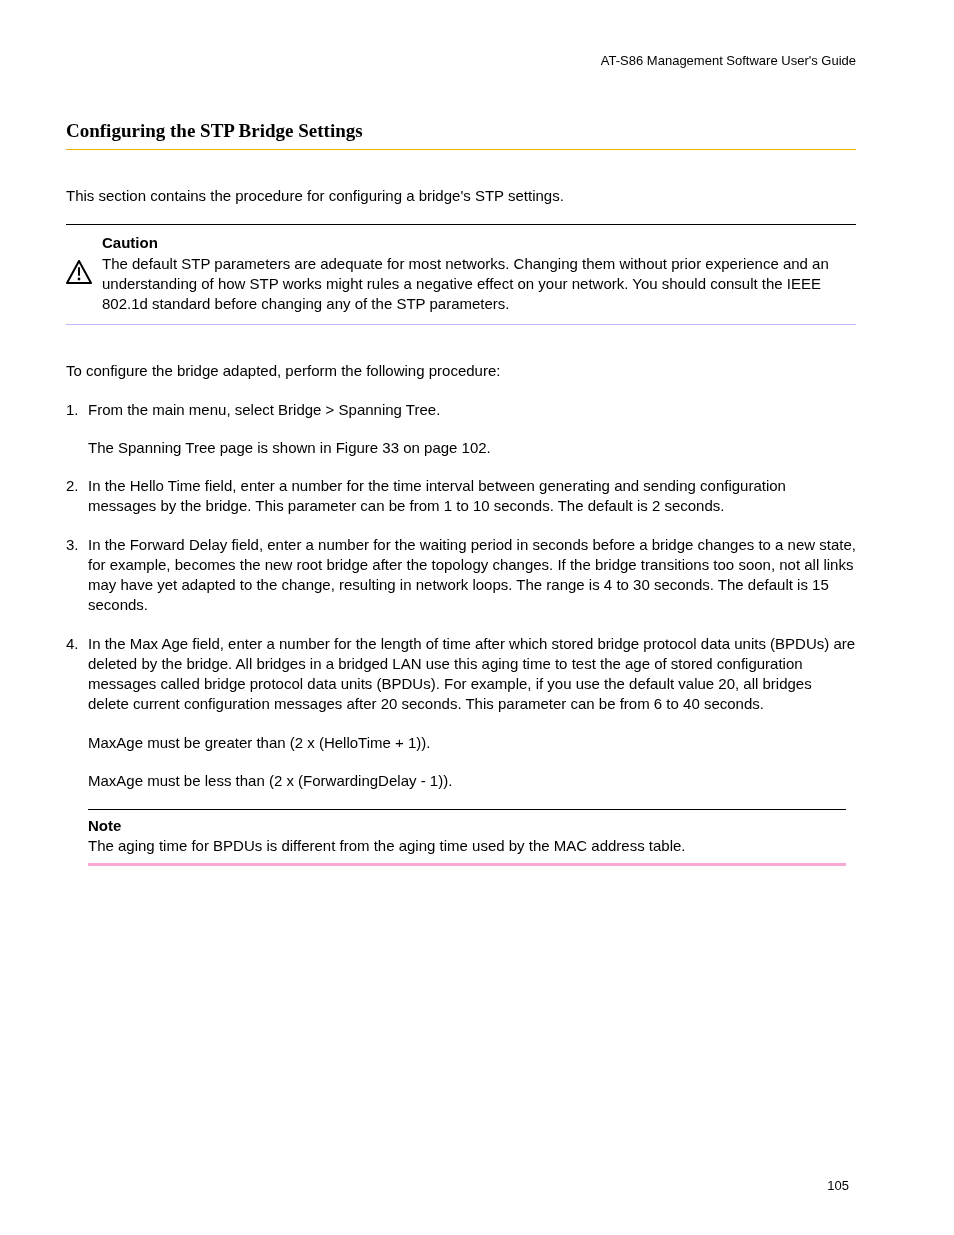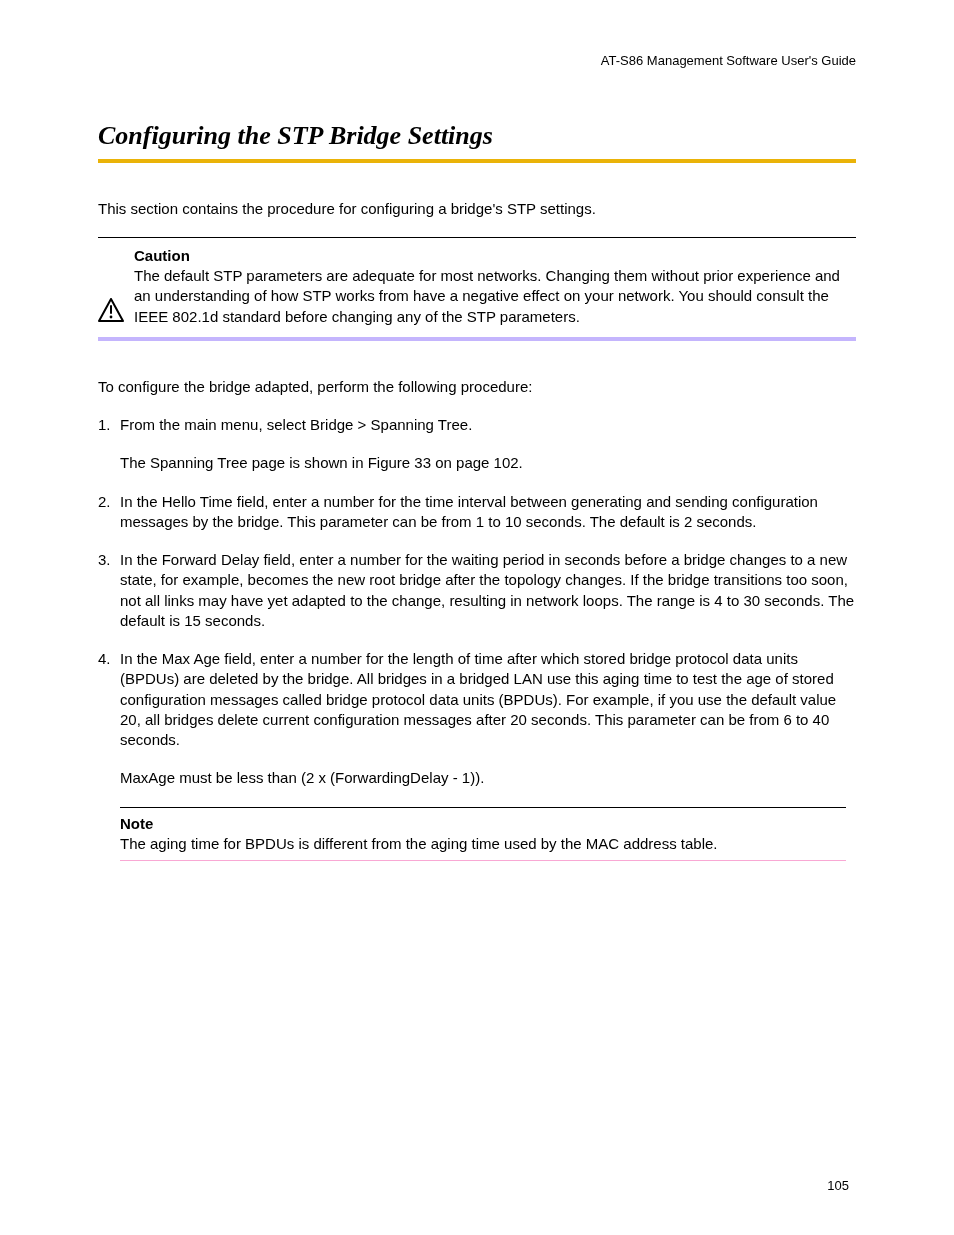--- a/index.html
+++ b/index.html
@@ -9,48 +9,47 @@
     font-family: Arial, Helvetica, sans-serif;
     color: #000000;
     font-size: 15px;
     line-height: 1.35;
   }
   .page {
     width: 954px;
     height: 1235px;
     position: relative;
     box-sizing: border-box;
-    padding: 52px 98px 40px 98px;
+    padding: 52px 98px 40px 66px;
   }
   .running-header {
     text-align: right;
     font-size: 13px;
     margin-bottom: 48px;
   }
   .section-heading {
     font-family: "Times New Roman", Times, serif;
     font-weight: bold;
-    font-size: 26px;
-    border-bottom: 4px solid #eab308;
+    font-size: 19px;
+    border-bottom: 1px solid #eab308;
     padding-bottom: 6px;
     margin-bottom: 36px;
-    font-style: italic;
   }
   .body-col {
   }
   .intro-para {
     margin-bottom: 18px;
   }
   .caution-box {
     border-top: 1px solid #000;
-    border-bottom: 4px solid #c4b5fd;
+    border-bottom: 1px solid #c4b5fd;
     padding: 8px 0 10px 0;
     margin-bottom: 36px;
     display: flex;
-    align-items: flex-end;
+    align-items: center;
   }
   .caution-icon {
     flex: 0 0 auto;
     margin-right: 10px;
     padding-top: 2px;
   }
   .caution-text .label {
     font-weight: bold;
     display: block;
   }
@@ -71,21 +70,21 @@
     margin-left: 22px;
     margin-bottom: 18px;
   }
   .bold {
     font-weight: normal;
   }
   .note-box {
     margin-left: 22px;
     margin-right: 10px;
     border-top: 1px solid #000;
-    border-bottom: 1px solid #f9a8d4;
+    border-bottom: 3px solid #f9a8d4;
     padding: 6px 0 6px 0;
     margin-top: 10px;
   }
   .note-box .label {
     font-weight: bold;
     display: block;
   }
   .page-num {
     position: absolute;
     bottom: 40px;
@@ -109,21 +108,21 @@
     <div class="caution-box">
       <div class="caution-icon">
         <svg width="26" height="24" viewBox="0 0 26 24">
           <polygon points="13,1 25,23 1,23" fill="none" stroke="#000" stroke-width="2" stroke-linejoin="round"></polygon>
           <line x1="13" y1="8" x2="13" y2="15" stroke="#000" stroke-width="2" stroke-linecap="round"></line>
           <circle cx="13" cy="19" r="1.4" fill="#000"></circle>
         </svg>
       </div>
       <div class="caution-text">
         <span class="label">Caution</span>
-        <span>The default STP parameters are adequate for most networks. Changing them without prior experience and an understanding of how STP works from have a negative effect on your network. You should consult the IEEE 802.1d standard before changing any of the STP parameters.</span>
+        <span>The default STP parameters are adequate for most networks. Changing them without prior experience and an understanding of how STP works might rules a negative effect on your network. You should consult the IEEE 802.1d standard before changing any of the STP parameters.</span>
       </div>
     </div>
 
     <div class="transition-para">To configure the bridge adapted, perform the following procedure:</div>
 
     <div class="step">
       <div class="step-num">1.</div>
       <div class="step-body">
         <span>From the main menu, select </span><span class="bold">Bridge</span><span> &gt; </span><span class="bold">Spanning Tree</span><span>.</span>
       </div>
@@ -143,20 +142,21 @@
         <span>In the </span><span class="bold">Forward Delay</span><span> field, enter a number for the waiting period in seconds before a bridge changes to a new state, for example, becomes the new root bridge after the topology changes. If the bridge transitions too soon, not all links may have yet adapted to the change, resulting in network loops. The range is 4 to 30 seconds. The default is 15 seconds.</span>
       </div>
     </div>
 
     <div class="step">
       <div class="step-num">4.</div>
       <div class="step-body">
         <span>In the </span><span class="bold">Max Age</span><span> field, enter a number for the length of time after which stored bridge protocol data units (BPDUs) are deleted by the bridge. All bridges in a bridged LAN use this aging time to test the age of stored configuration messages called bridge protocol data units (BPDUs). For example, if you use the default value 20, all bridges delete current configuration messages after 20 seconds. This parameter can be from 6 to 40 seconds.</span>
       </div>
     </div>
+    <div class="step-sub">MaxAge must be greater than (2 x (HelloTime + 1)).</div>
     <div class="step-sub">MaxAge must be less than (2 x (ForwardingDelay - 1)).</div>
 
     <div class="note-box">
       <span class="label">Note</span>
       <span>The aging time for BPDUs is different from the aging time used by the MAC address table.</span>
     </div>
 
   </div>
 
   <div class="page-num">105</div>

